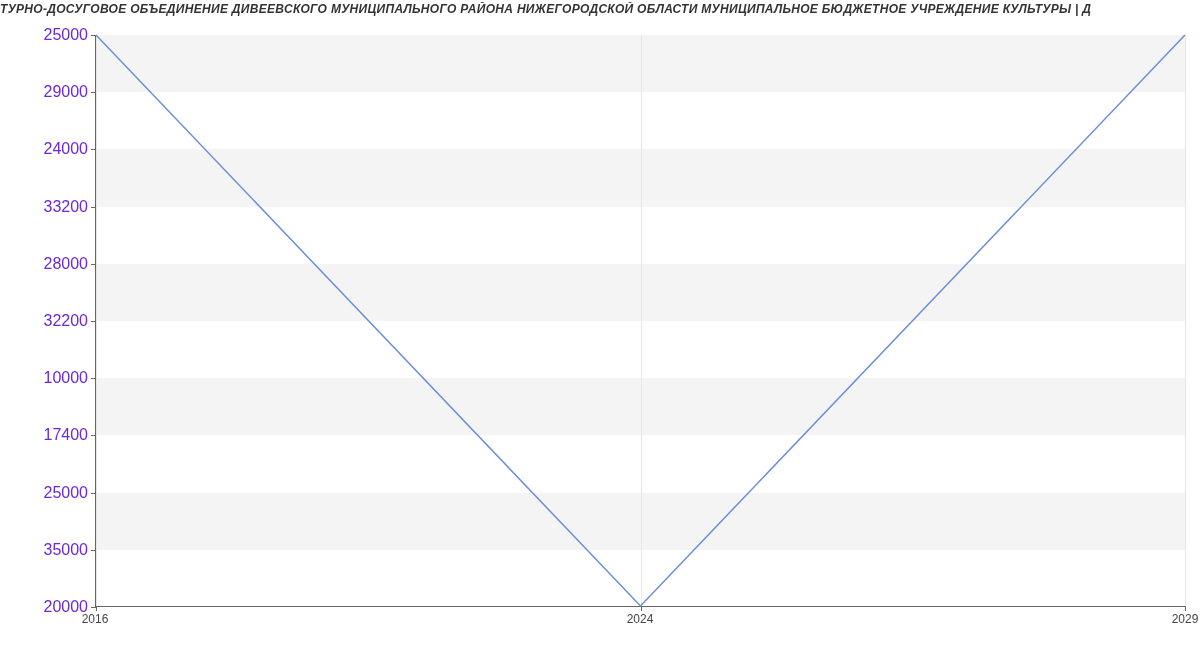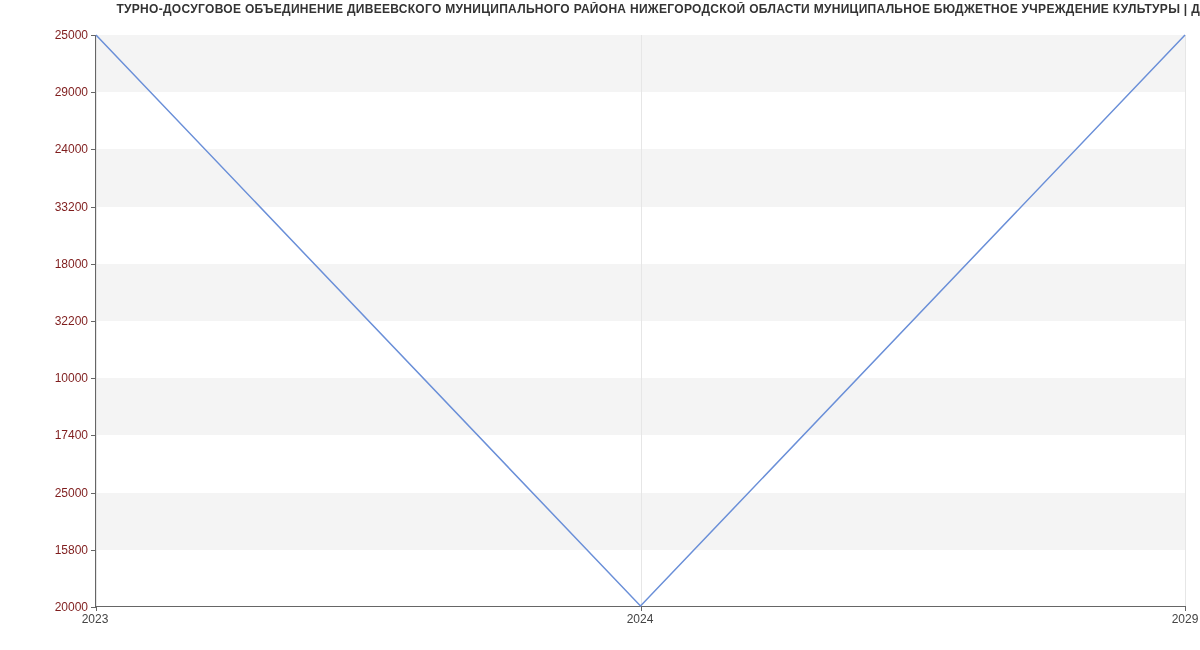--- a/index.html
+++ b/index.html
@@ -14,27 +14,28 @@
   .chart-wrap {
     position: relative;
     width: 1200px;
     height: 650px;
   }
   .title {
     position: absolute;
     top: 2px;
     left: 0;
     width: 1200px;
-    text-align: right;
+    text-align: left;
     font-size: 12px;
     font-weight: 700;
     color: #333;
     letter-spacing: 0.3px;
     white-space: nowrap;
     overflow: hidden;
+    font-style: italic;
   }
   .plot {
     position: absolute;
     left: 95px;
     top: 35px;
     width: 1090px;
     height: 572px;
     border-left: 1px solid #666;
     border-bottom: 1px solid #666;
     box-sizing: border-box;
@@ -50,22 +51,22 @@
     top: 0;
     width: 1px;
     height: 100%;
     background: #e6e6e6;
   }
   .y-tick {
     position: absolute;
     right: 1112px;
     width: 80px;
     text-align: right;
-    font-size: 12px;
-    color: #7f1d1d;
+    font-size: 16px;
+    color: #6d28d9;
     line-height: 1;
     transform: translateY(-50%);
   }
   .y-tick-mark {
     position: absolute;
     left: -5px;
     width: 5px;
     height: 1px;
     background: #666;
   }
@@ -98,32 +99,32 @@
   }
 </style>
 </head>
 <body>
 
 <div class="chart-wrap">
 
   <div class="title">ТУРНО-ДОСУГОВОЕ ОБЪЕДИНЕНИЕ ДИВЕЕВСКОГО МУНИЦИПАЛЬНОГО РАЙОНА НИЖЕГОРОДСКОЙ ОБЛАСТИ МУНИЦИПАЛЬНОЕ БЮДЖЕТНОЕ УЧРЕЖДЕНИЕ КУЛЬТУРЫ | Д</div>
 
   <div class="y-tick" style="top:607px">20000</div>
-  <div class="y-tick" style="top:549.8px">15800</div>
+  <div class="y-tick" style="top:549.8px">35000</div>
   <div class="y-tick" style="top:492.6px">25000</div>
   <div class="y-tick" style="top:435.4px">17400</div>
   <div class="y-tick" style="top:378.2px">10000</div>
   <div class="y-tick" style="top:321px">32200</div>
-  <div class="y-tick" style="top:263.8px">18000</div>
+  <div class="y-tick" style="top:263.8px">28000</div>
   <div class="y-tick" style="top:206.6px">33200</div>
   <div class="y-tick" style="top:149.4px">24000</div>
   <div class="y-tick" style="top:92.2px">29000</div>
   <div class="y-tick" style="top:35px">25000</div>
 
-  <div class="x-tick" style="left:95px">2023</div>
+  <div class="x-tick" style="left:95px">2016</div>
   <div class="x-tick" style="left:640px">2024</div>
   <div class="x-tick" style="left:1185px">2029</div>
 
   <div class="plot">
 
     <div class="band" style="top:0px;    height:57.2px"></div>
     <div class="band" style="top:114.4px;height:57.2px"></div>
     <div class="band" style="top:228.8px;height:57.2px"></div>
     <div class="band" style="top:343.2px;height:57.2px"></div>
     <div class="band" style="top:457.6px;height:57.2px"></div>

